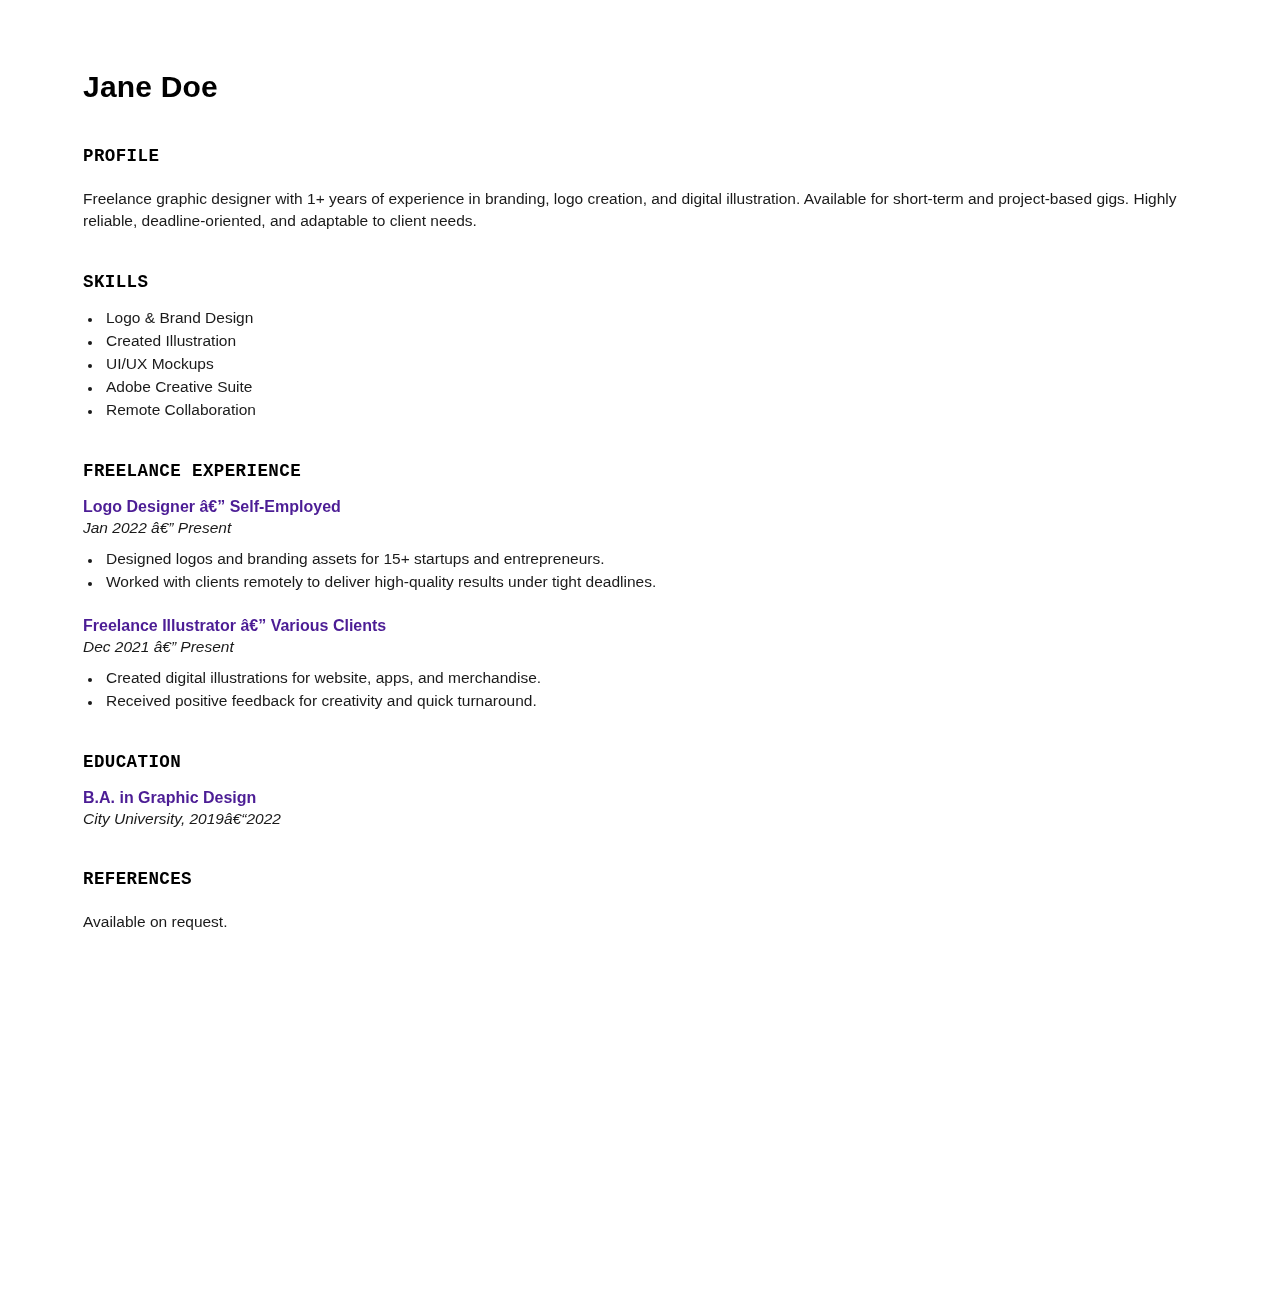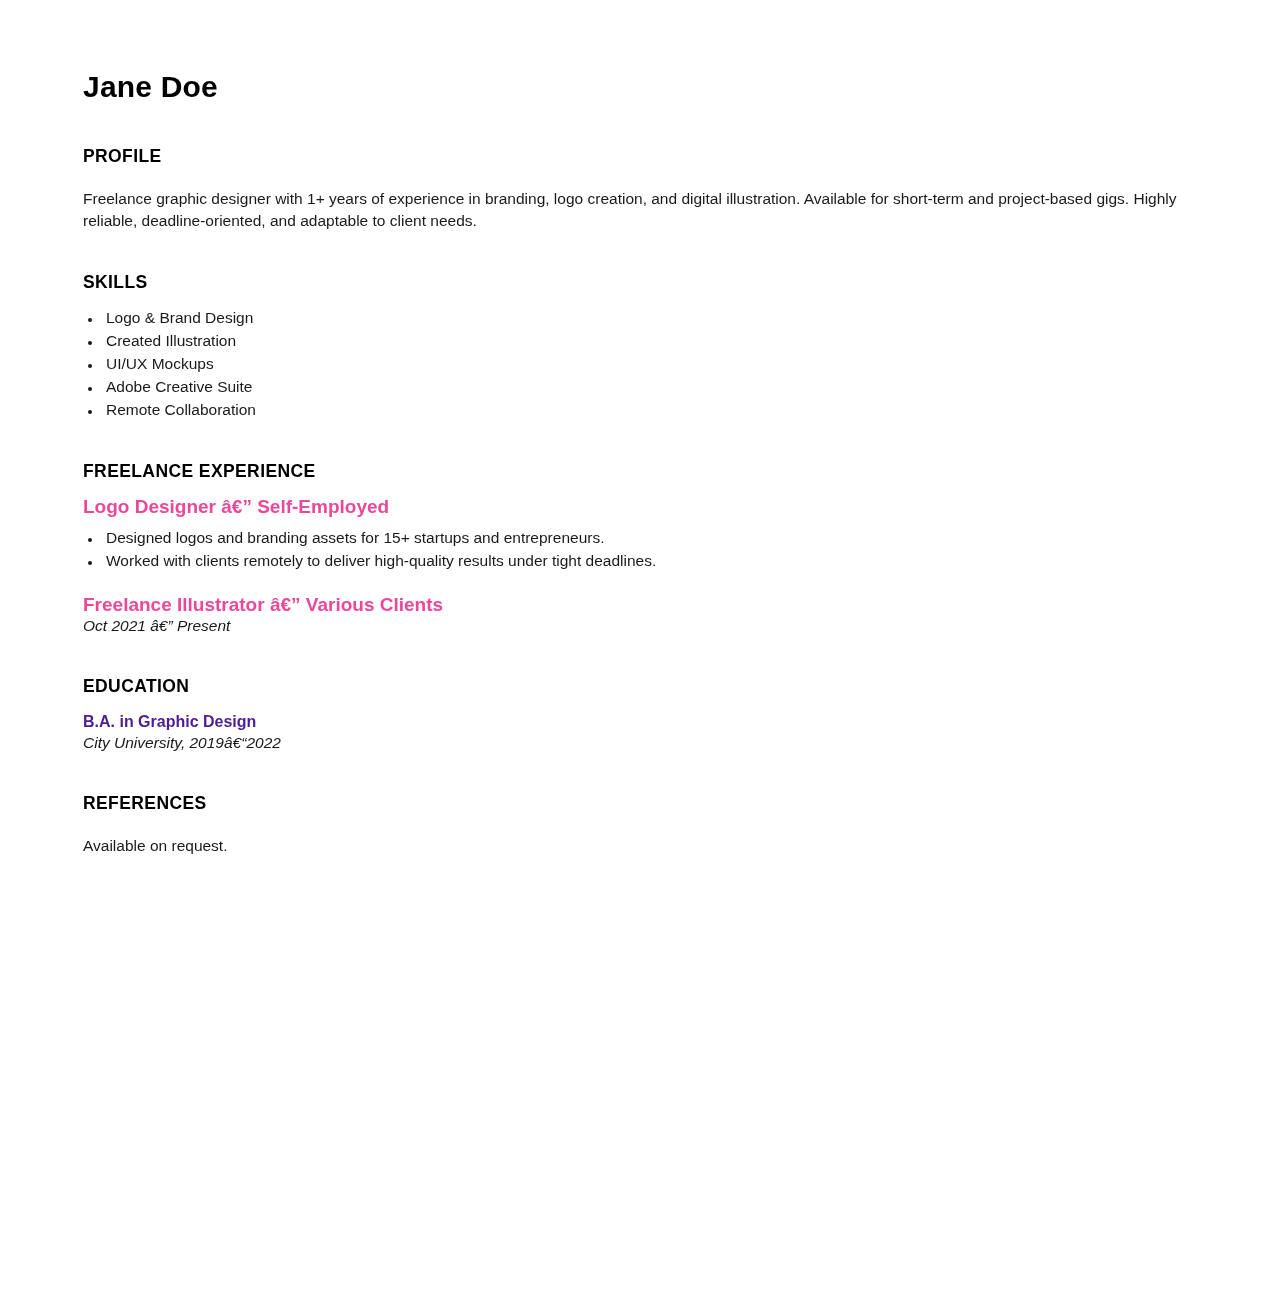--- a/index.html
+++ b/index.html
@@ -41,20 +41,21 @@
     margin: 0 9px;
     color: #1a1a1a;
   }
   .section-heading {
     margin: 40px 0 0 0;
     font-size: 17.5px;
     line-height: 1.2;
     font-weight: 700;
     color: #000000;
     letter-spacing: 0.4px;
+    font-family: Liberation Mono, monospace;
   }
   .para {
     margin: 21px 0 0 0;
     font-size: 15.5px;
     line-height: 22px;
     max-width: 1112px;
   }
   ul.bullet-list {
     margin: 13px 0 0 0;
     padding: 0 0 0 19px;
@@ -68,24 +69,24 @@
     font-size: 12px;
   }
   .job {
     margin-top: 14px;
   }
   .job + .job {
     margin-top: 22px;
   }
   .job-title {
     margin: 0;
-    font-size: 19px;
+    font-size: 16px;
     line-height: 21px;
     font-weight: 700;
-    color: #ec4899;
+    color: #4c1d95;
   }
   .job-dates {
     margin: 0;
     font-size: 15.5px;
     line-height: 21px;
     font-style: italic;
   }
   .job ul.bullet-list {
     margin-top: 9px;
   }
@@ -129,29 +130,34 @@
       <li>Adobe Creative Suite</li>
       <li>Remote Collaboration</li>
     </ul>
   </section>
 
   <section>
     <h2 class="section-heading">FREELANCE EXPERIENCE</h2>
 
     <div class="job">
       <p class="job-title">Logo Designer â€” Self-Employed</p>
+      <p class="job-dates">Jan 2022 â€” Present</p>
       <ul class="bullet-list">
         <li>Designed logos and branding assets for 15+ startups and entrepreneurs.</li>
         <li>Worked with clients remotely to deliver high-quality results under tight deadlines.</li>
       </ul>
     </div>
 
     <div class="job">
       <p class="job-title">Freelance Illustrator â€” Various Clients</p>
-      <p class="job-dates">Oct 2021 â€” Present</p>
+      <p class="job-dates">Dec 2021 â€” Present</p>
+      <ul class="bullet-list">
+        <li>Created digital illustrations for website, apps, and merchandise.</li>
+        <li>Received positive feedback for creativity and quick turnaround.</li>
+      </ul>
     </div>
   </section>
 
   <section>
     <h2 class="section-heading">EDUCATION</h2>
     <div class="edu-block">
       <p class="edu-degree">B.A. in Graphic Design</p>
       <p class="edu-school">City University, 2019â€“2022</p>
     </div>
   </section>

